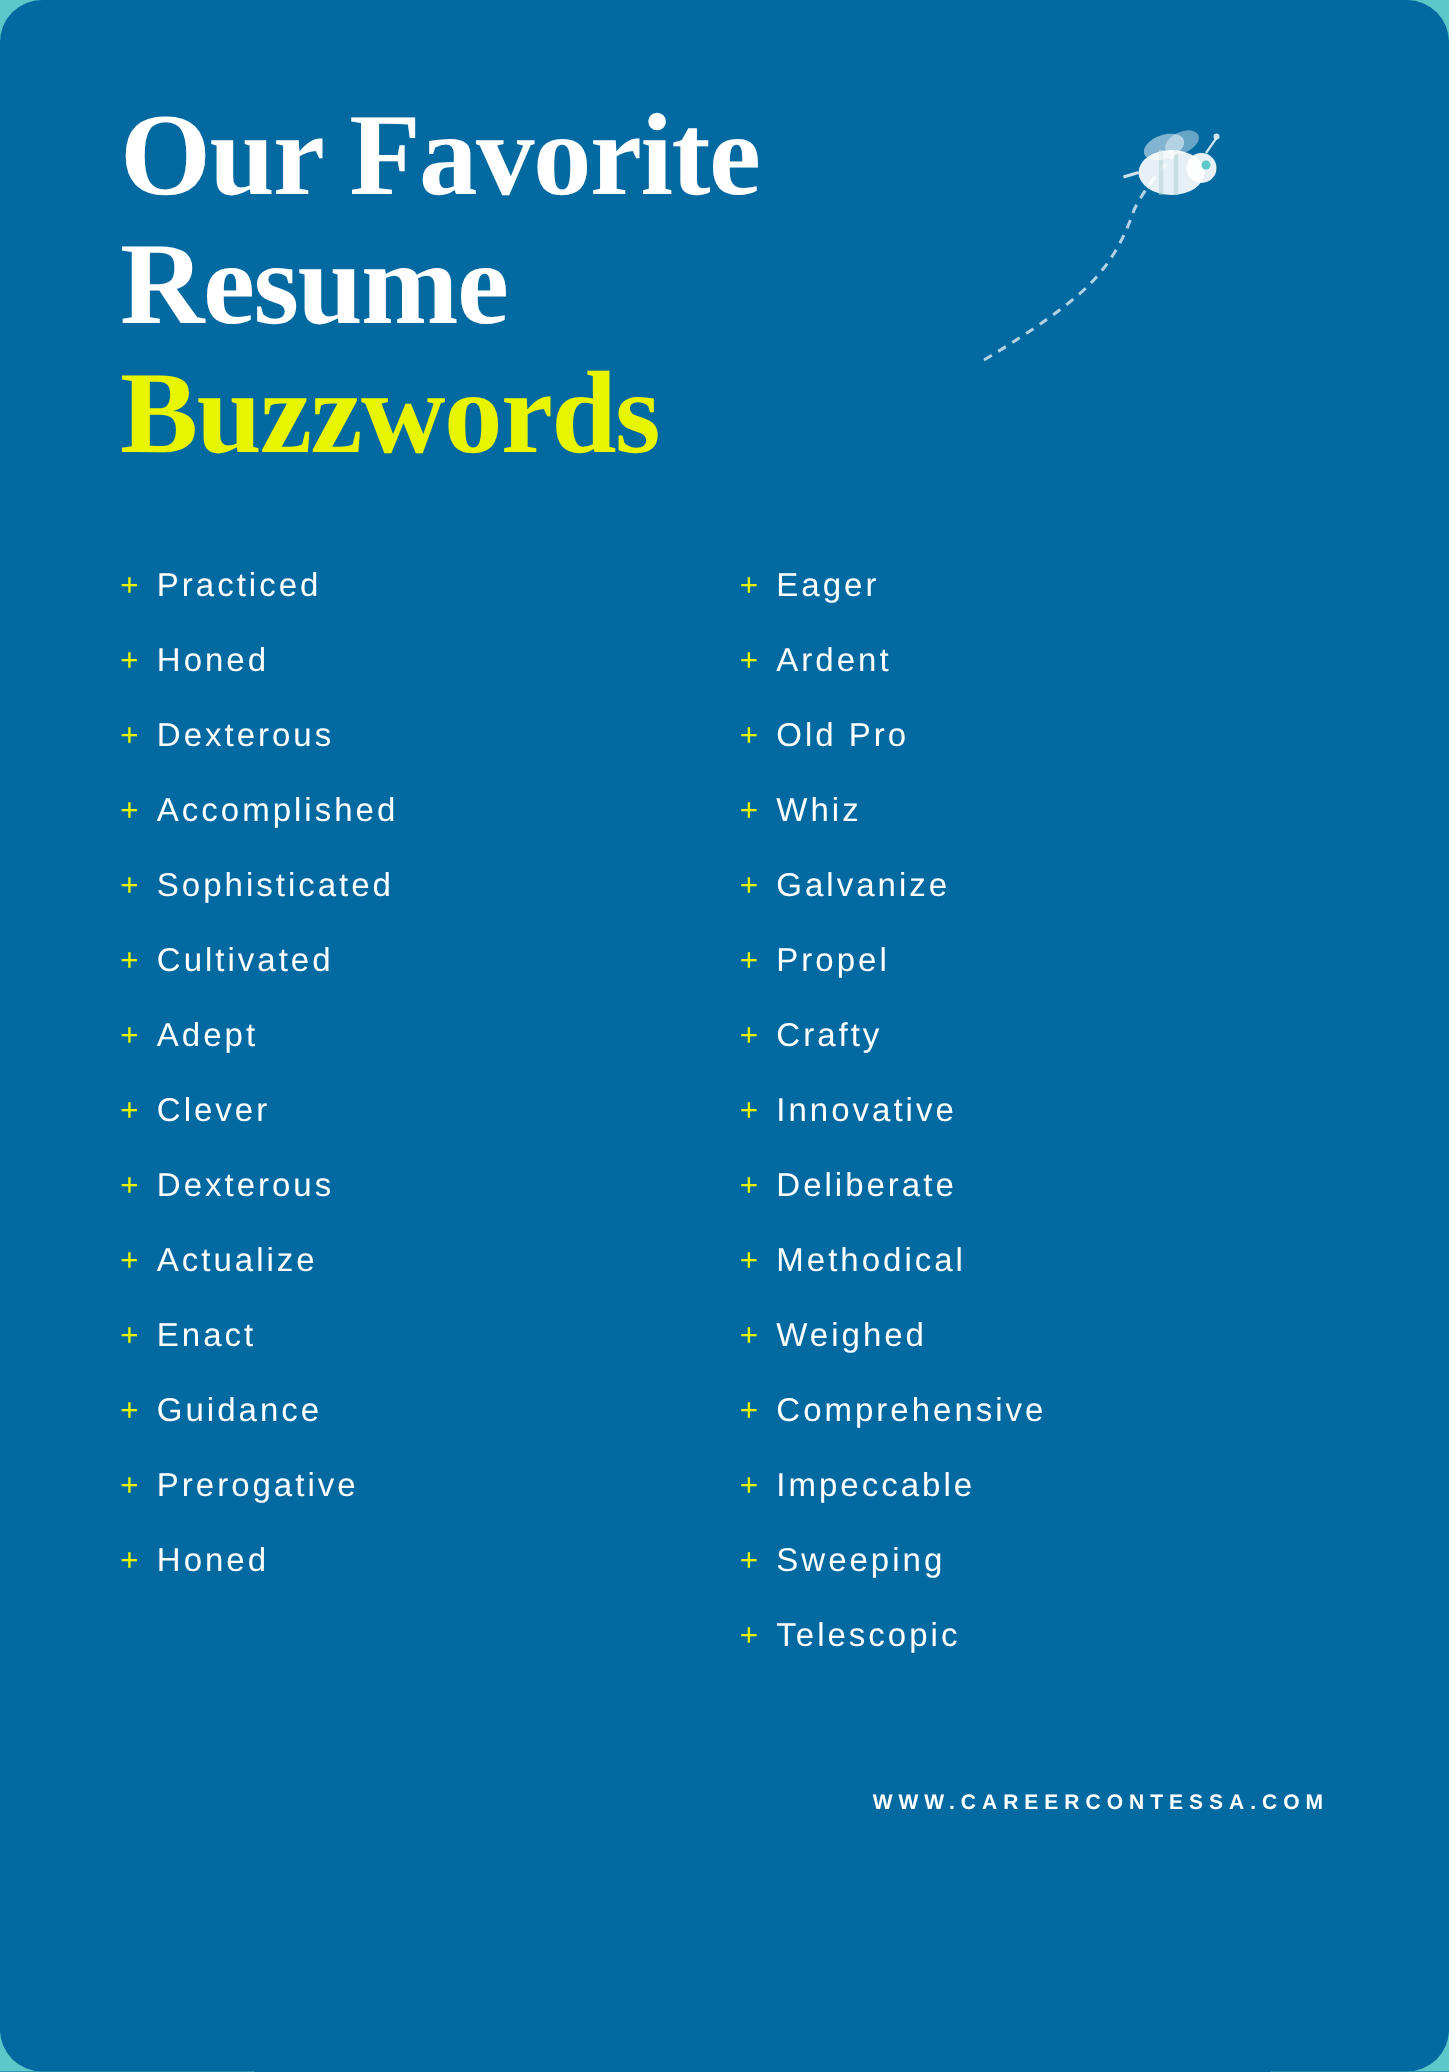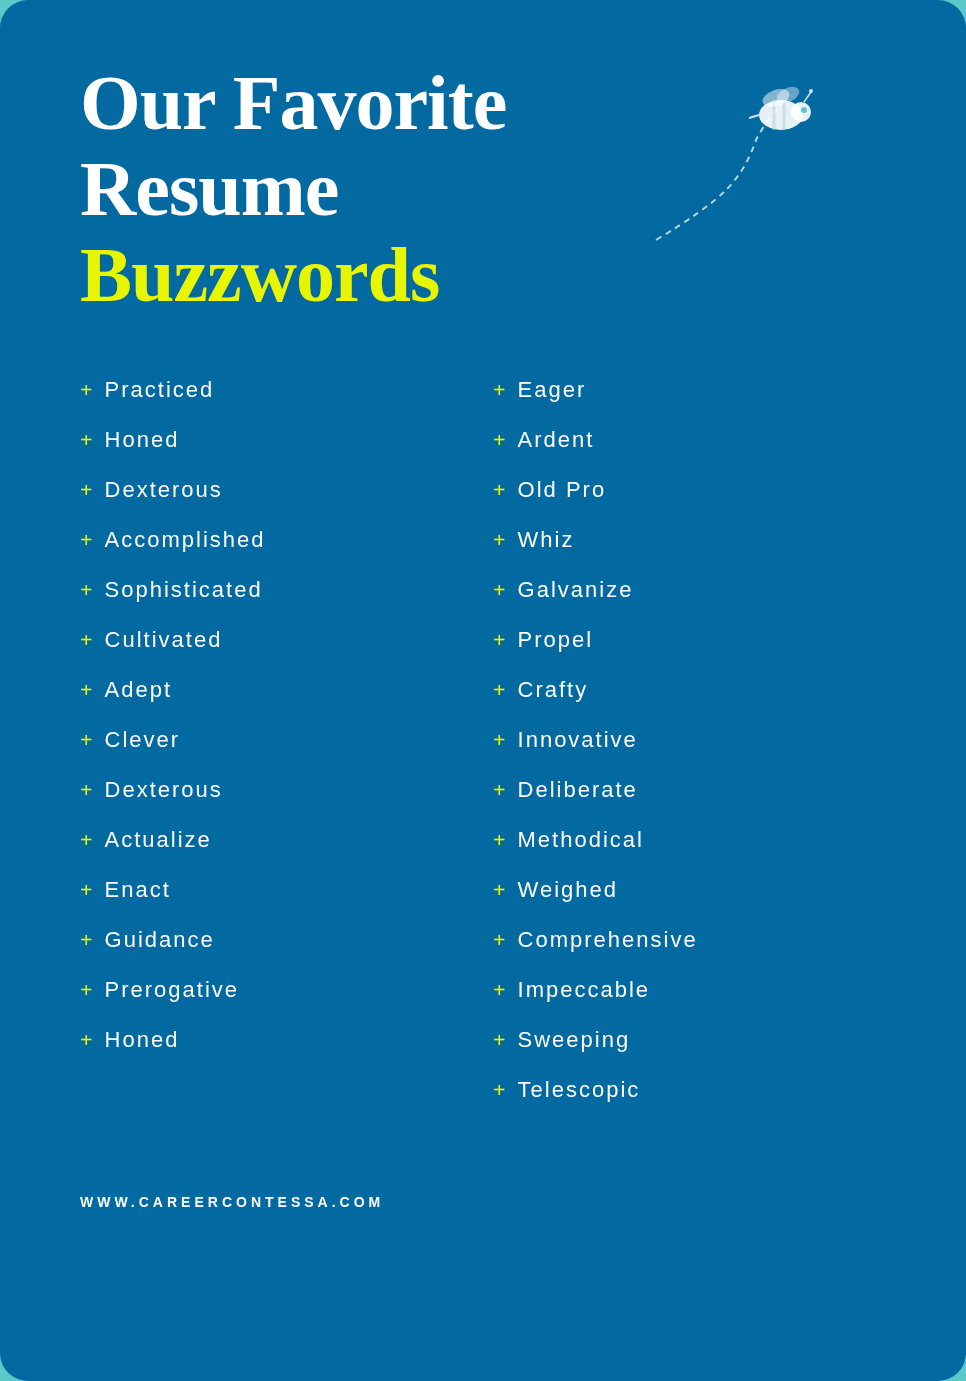--- a/index.html
+++ b/index.html
@@ -104,21 +104,21 @@
     .word-text {
       color: white;
       font-size: 22px;
       font-family: 'Trebuchet MS', 'Arial', sans-serif;
       letter-spacing: 2px;
       font-weight: 400;
       text-align: center;
     }
 
     .footer {
-      text-align: left;
+      text-align: right;
       margin-top: 60px;
       padding-top: 20px;
     }
 
     .footer-url {
       color: white;
       font-size: 14px;
       letter-spacing: 4px;
       font-family: 'Arial', sans-serif;
       font-weight: 700;

